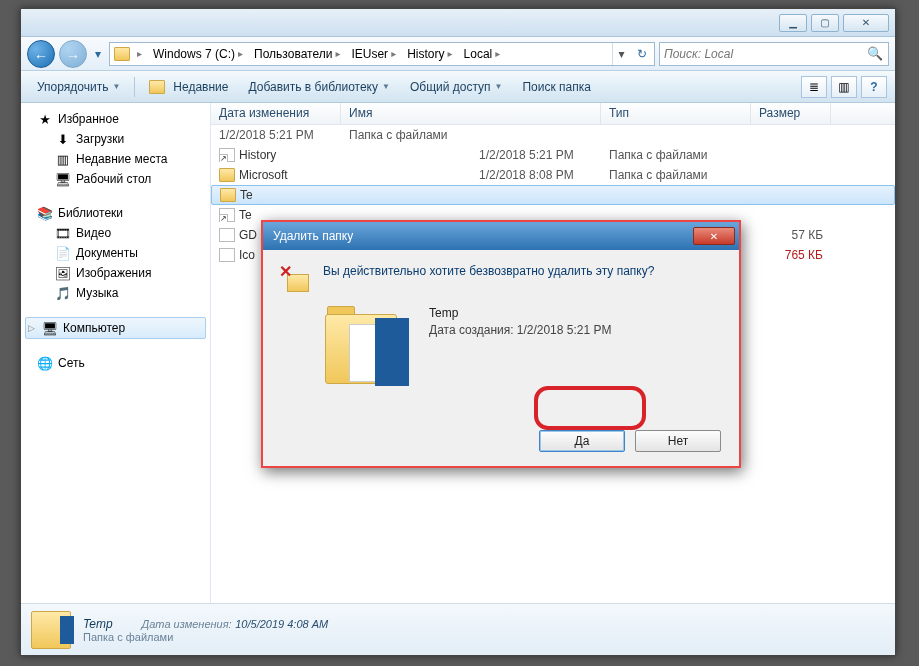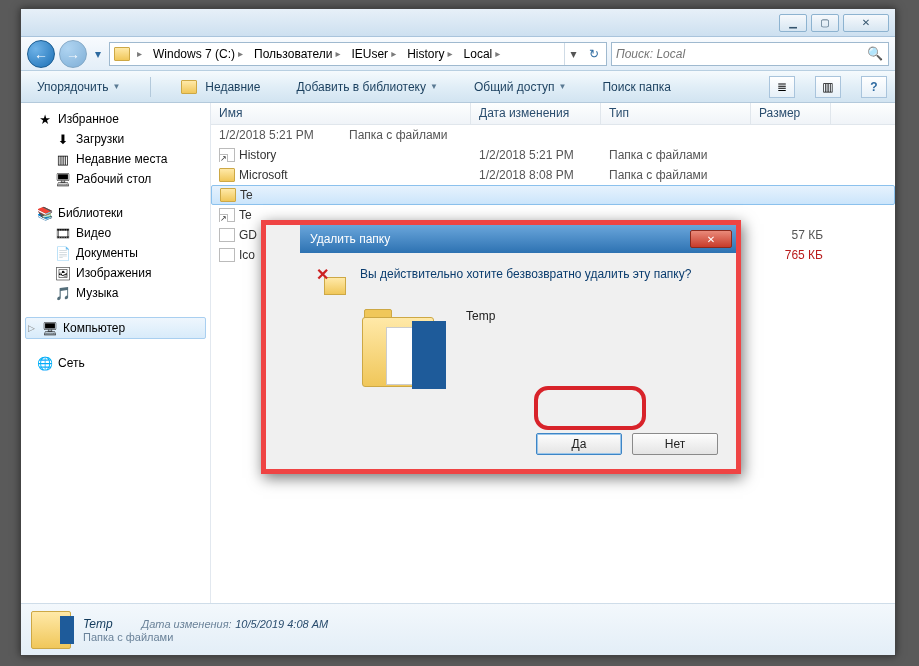--- a/index.html
+++ b/index.html
@@ -11,24 +11,24 @@
   .navbar { height:34px; background:linear-gradient(#f8fbfe,#e3eef8); border-bottom:1px solid #b8cfe1; display:flex; align-items:center; padding:0 6px; gap:4px;}
   .nav-btn { width:28px; height:28px; border-radius:50%; background:radial-gradient(circle at 30% 30%,#6fb3e8,#1b6fb5); border:1px solid #1b5d92; display:flex; align-items:center; justify-content:center; color:#fff; font-size:14px; cursor:pointer;}
   .nav-btn.fwd { opacity:.5;}
   .nav-dd { width:14px; height:26px; display:flex; align-items:center; justify-content:center; color:#2d6aa0; cursor:pointer;}
   .addrbar { flex:1; height:24px; background:#fff; border:1px solid #9fb9cf; display:flex; align-items:center; overflow:hidden;}
   .addrbar .seg { display:flex; align-items:center; padding:0 4px; height:100%; cursor:pointer; white-space:nowrap;}
   .addrbar .chev { color:#7a7a7a; padding:0 3px; font-size:10px;}
   .addr-folder-ico { width:16px; height:14px; background:linear-gradient(#ffe9a8,#f0c75a); border:1px solid #cda845; border-radius:1px; margin-right:4px;}
   .addr-dd { width:18px; height:22px; border-left:1px solid #cfdbe6; display:flex; align-items:center; justify-content:center; color:#555; cursor:pointer;}
   .addr-ref { width:24px; height:22px; display:flex; align-items:center; justify-content:center; color:#2d6aa0; cursor:pointer;}
-  .searchbar { width:278px; height:24px; background:#fff; border:1px solid #9fb9cf; display:flex; align-items:center; padding:8px 4px;}
+  .searchbar { width:230px; height:24px; background:#fff; border:1px solid #9fb9cf; display:flex; align-items:center; padding:8px 4px;}
   .searchbar input { flex:1; border:none; outline:none; font-style:italic; color:#888;}
   .searchbar .sico { color:#2d6aa0; font-size:13px;}
-  .toolbar { height:32px; background:linear-gradient(#f5fafd,#e1eef7 50%,#d2e4f1); border-bottom:1px solid #b3c9db; display:flex; align-items:center; padding:0 8px; gap:20px;}
+  .toolbar { height:32px; background:linear-gradient(#f5fafd,#e1eef7 50%,#d2e4f1); border-bottom:1px solid #b3c9db; display:flex; align-items:center; padding:0 8px; gap:4px;}
   .tool { padding:3px 8px; display:flex; align-items:center; gap:4px; color:#1a3f5e; cursor:pointer; border-radius:2px;}
   .tool .dd { font-size:8px; color:#5a7a93;}
   .tool-sep { width:1px; height:20px; background:#b3c9db; margin:0 2px;}
   .tool-spacer { flex:1;}
   .view-btn { width:26px; height:22px; border:1px solid #a9c4dc; background:linear-gradient(#fff,#e6f0f8); display:flex; align-items:center; justify-content:center; cursor:pointer;}
   .main { display:flex; height:calc(100% - 28px - 34px - 32px - 52px);}
   .sidebar { width:190px; background:#fff; border-right:1px solid #e2e8ef; padding:6px 0; overflow:auto;}
   .sb-group { margin-bottom:14px;}
   .sb-head { display:flex; align-items:center; gap:5px; padding:2px 8px 2px 16px; cursor:pointer;}
   .sb-item { display:flex; align-items:center; gap:5px; padding:2px 8px 2px 34px; cursor:pointer;}
@@ -46,21 +46,21 @@
   .fico.folder { background:linear-gradient(#ffe9a8,#f0c75a); border:1px solid #cda845; border-radius:1px;}
   .fico.shortcut { background:#fff; border:1px solid #bbb; position:relative;}
   .fico.shortcut::after { content:"↗"; position:absolute; font-size:8px; bottom:-2px; left:-1px; background:#fff; border:1px solid #bbb; line-height:7px;}
   .fico.file { background:#fff; border:1px solid #bbb;}
   .details { height:52px; background:linear-gradient(#f3f8fc,#e3eef7); border-top:1px solid #cfdde9; display:flex; align-items:center; padding:4px 10px; gap:12px;}
   .det-ico { width:40px; height:38px; background:linear-gradient(#ffe9a8,#f0c75a); border:1px solid #cda845; border-radius:2px; position:relative;}
   .det-ico::after { content:""; position:absolute; right:-4px; top:4px; width:14px; height:28px; background:#1e5b9a;}
   .det-text .line1 { color:#123a5b; font-size:13px;font-style:italic;}
   .det-text .line2 { color:#6a8299; font-size:11px;}
 
-  .dialog { position:absolute; left:261px; top:220px; width:480px; background:#f0f0f0; border:5px solid #ef4444; box-shadow:2px 4px 14px rgba(0,0,0,.55); z-index:10;padding-left:34px;}
+  .dialog { position:absolute; left:261px; top:220px; width:480px; background:#f0f0f0; border:2px solid #ef4444; box-shadow:2px 4px 14px rgba(0,0,0,.55); z-index:10;}
   .dlg-title { height:28px; background:linear-gradient(#6aa6db,#2d72b2); display:flex; align-items:center; justify-content:space-between; padding:0 4px 0 10px; color:#fff;}
   .dlg-close { width:42px; height:18px; background:linear-gradient(#e98a7a,#c83b2a); border:1px solid #8a2a1e; border-radius:2px; display:flex; align-items:center; justify-content:center; color:#fff; font-size:10px; cursor:pointer;}
   .dlg-body { padding:14px 18px 10px 18px; background:#f0f0f0;}
   .dlg-q { display:flex; gap:14px; align-items:flex-start;}
   .dlg-xico { width:28px; height:28px; position:relative;}
   .dlg-xico .fld { width:22px; height:18px; background:linear-gradient(#ffe9a8,#f0c75a); border:1px solid #cda845; position:absolute; bottom:0; right:0;}
   .dlg-xico .x { position:absolute; top:-2px; left:-2px; color:#c22; font-weight:bold; font-size:16px;}
   .dlg-text { color:#0a3c6e; font-size:12px;}
   .dlg-info { display:flex; gap:16px; margin:14px 0 20px 42px;}
   .big-folder { width:90px; height:86px; position:relative;}
@@ -206,22 +206,22 @@
       <div class="sb-group">
         <div class="sb-head">
             <span class="ico">🌐</span>
             <span>Сеть</span>
           </div>
       </div>
     </div>
 
     <div class="content">
       <div class="cols">
+        <div class="col" style="width:130px">Дата изменения</div>
         <div class="col" style="width:260px">Имя</div>
-        <div class="col" style="width:130px">Дата изменения</div>
         <div class="col" style="width:150px">Тип</div>
         <div class="col" style="width:80px">Размер</div>
       </div>
       <div class="rows" id="rows">
           <div class="row">
             <div class="cell" style="width:130px;color:#555">1/2/2018 5:21 PM</div>
             <div class="cell" style="width:150px;color:#555">Папка с файлами</div>
             <div class="cell" style="width:80px;color:#555;justify-content:flex-end"></div>
           </div>
           <div class="row">
@@ -310,20 +310,21 @@
     </div>
     <div class="dlg-info">
       <div class="big-folder">
         <div class="bf-tab"></div>
           <div class="bf-back"></div>
           <div class="bf-page"></div>
           <div class="bf-blue"></div>
       </div>
       <div class="dlg-meta">
         <div class="name">Temp</div>
+        <div class="date"><span>Дата создания:</span> <span>1/2/2018 5:21 PM</span></div>
       </div>
     </div>
   </div>
   <div class="dlg-btns">
     <div class="btn primary">Да</div>
     <div class="btn">Нет</div>
   </div>
 </div>
 
 <div class="highlight-ring" style="left:534px; top:386px; width:112px; height:44px;"></div>

